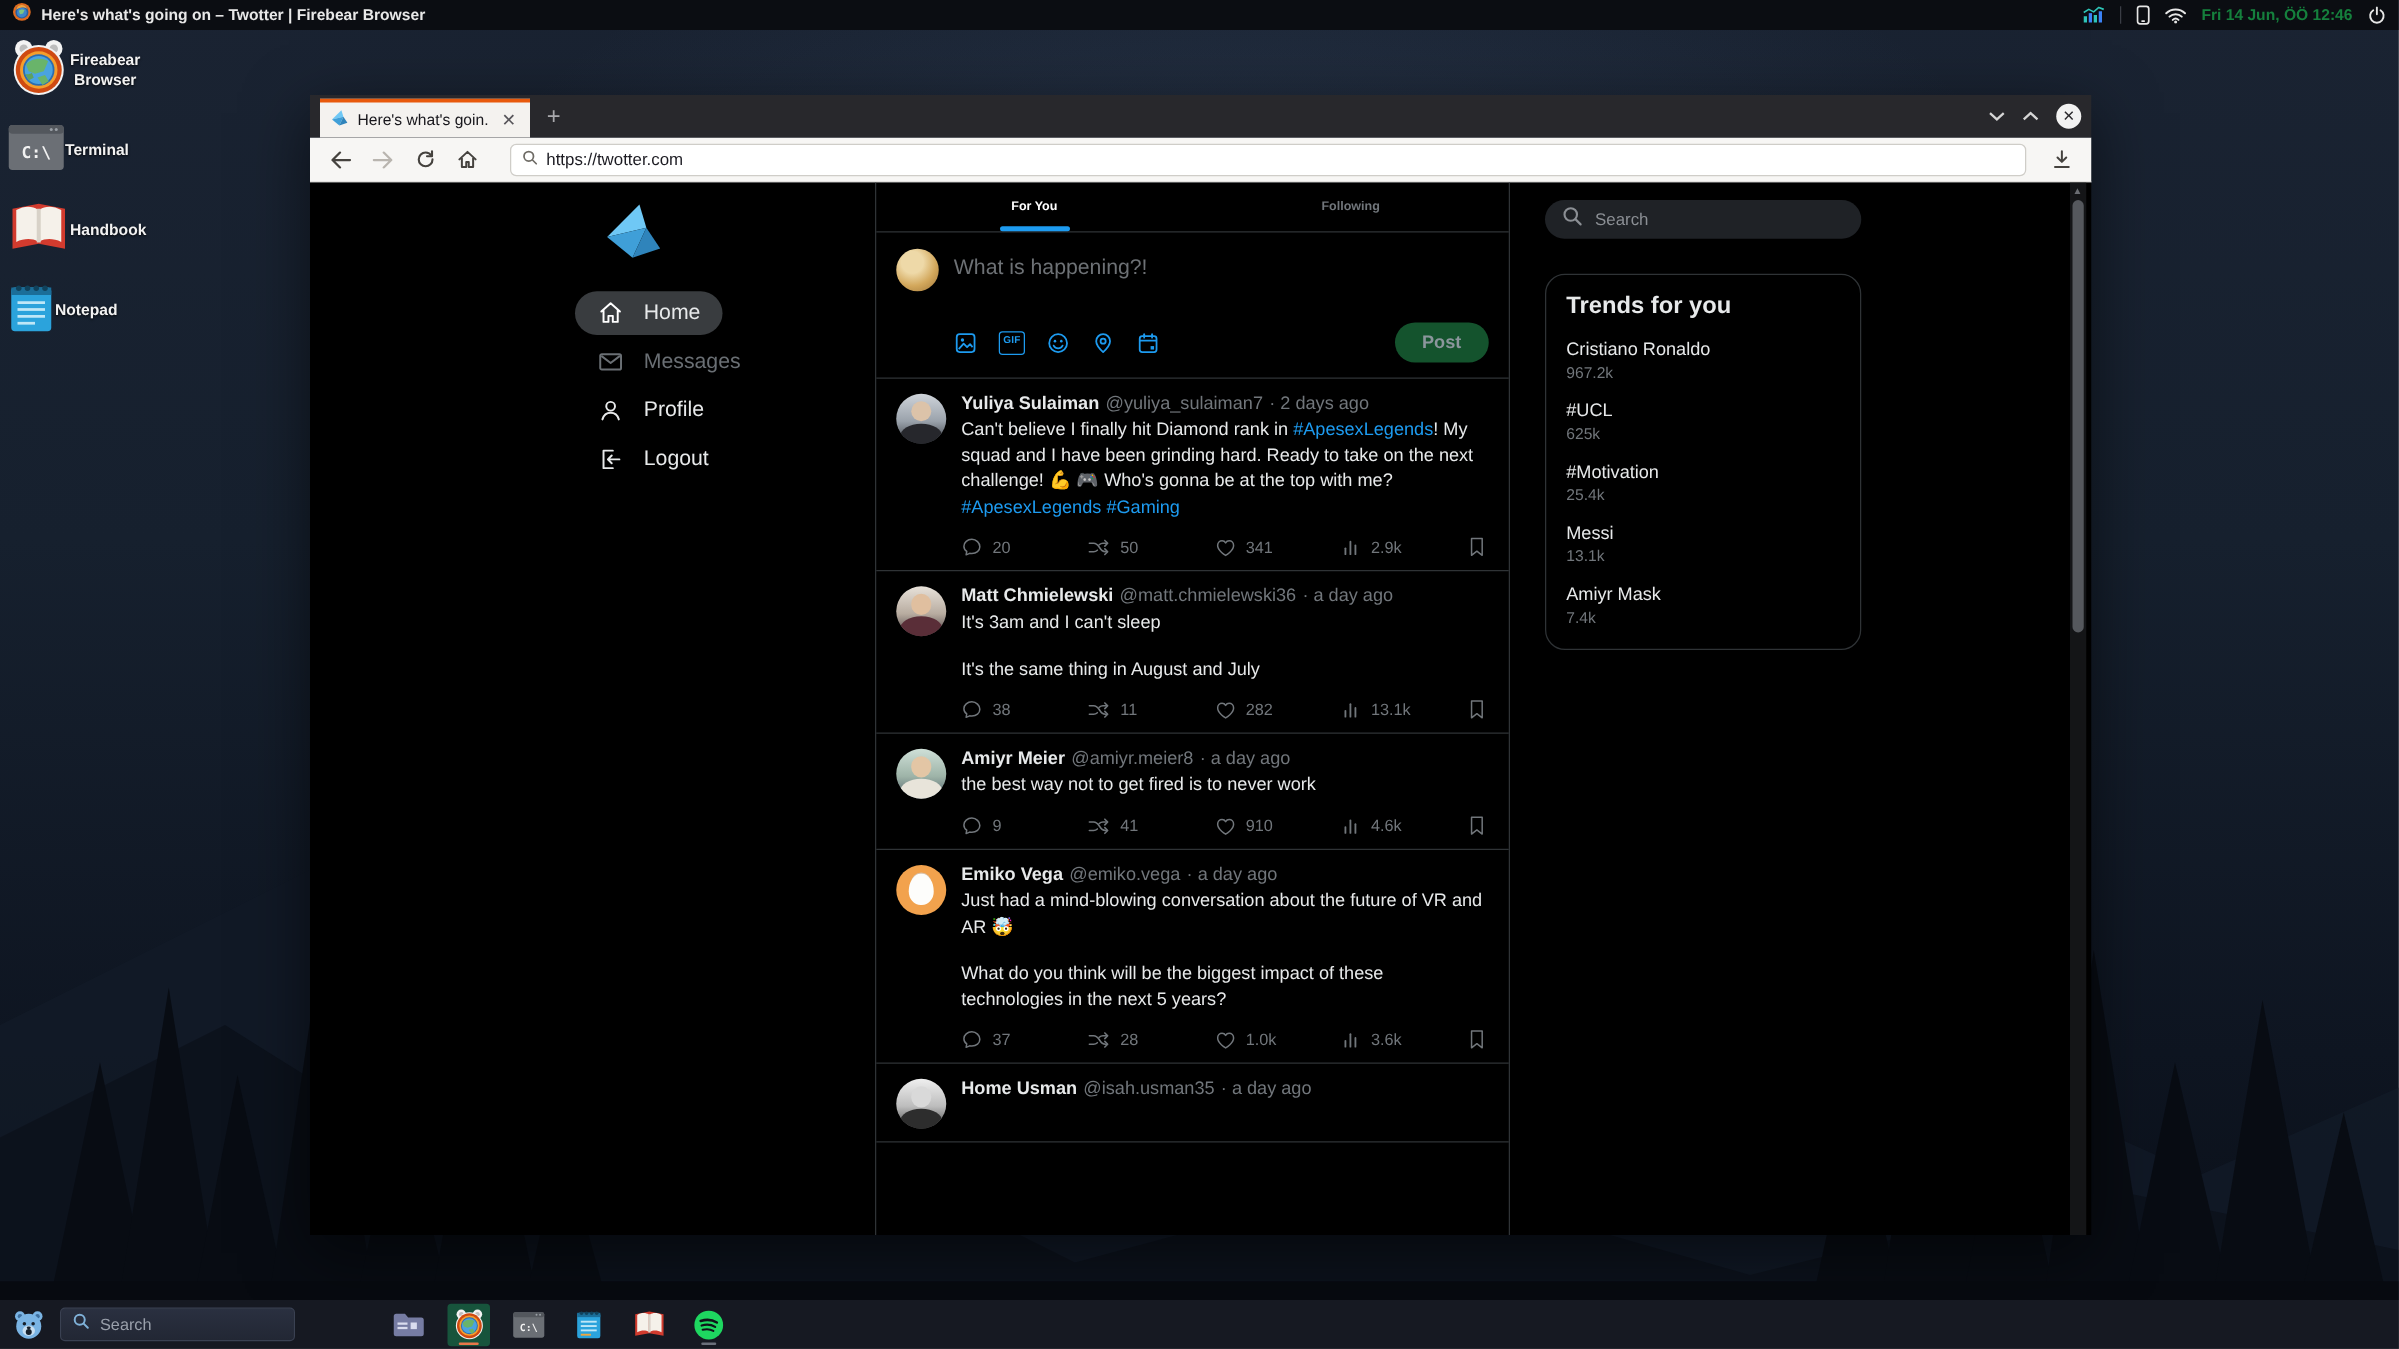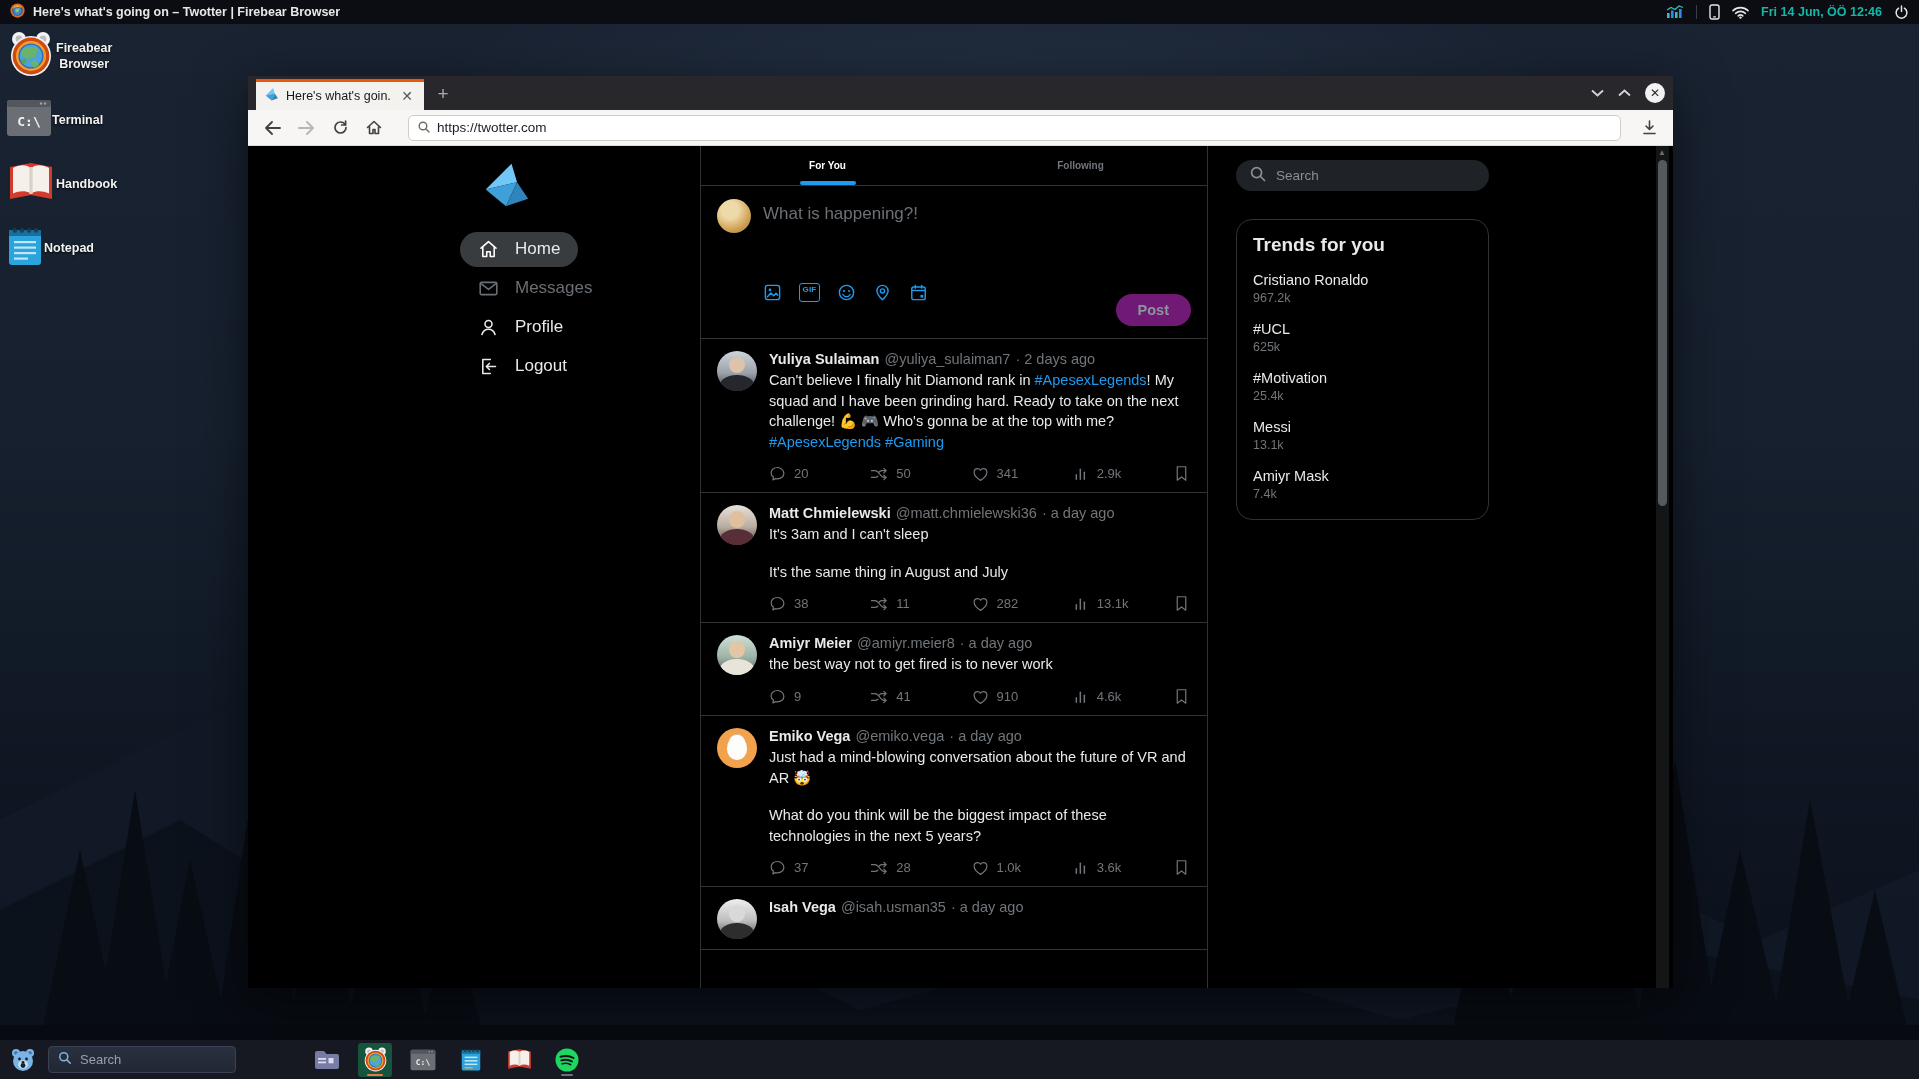--- a/index.html
+++ b/index.html
@@ -12,21 +12,21 @@
     position:relative; color:#e7e9ea;
   }
   
   .wallpaper-art { position:absolute; left:0; bottom:39px; width:1919px; height:520px; z-index:0; pointer-events:none; }
   
   .sysbar { position:absolute; top:0; left:0; width:100%; height:24px; background:#0b0d12; display:flex; align-items:center; justify-content:space-between; padding:0 10px; z-index:60; }
   .sysbar-left { display:flex; align-items:center; gap:8px; }
   .sysbar-title { font-size:12.5px; font-weight:bold; color:#e8e8e8; }
   .sysbar-right { display:flex; align-items:center; gap:12px; color:#dcdcdc; }
   .tray-sep { width:1px; height:14px; background:#3a3d45; }
-  .clock { font-size:12.5px; font-weight:bold; color:#14b8a6; }
+  .clock { font-size:12.5px; font-weight:bold; color:#15803d; }
   .tray-svg { display:block; }
   
   .desk-icons { position:absolute; left:6px; top:30px; width:84px; z-index:2; }
   .desk-icon { width:84px; margin-bottom:16px; display:flex; align-items:center; cursor:default; }
   .desk-icon .dicon { height:48px; display:flex; align-items:center; justify-content:center; }
   .desk-icon .dlabel { margin-top:5px; font-size:12.5px; font-weight:bold; color:#f2f2f2; text-align:center; line-height:1.25; text-shadow:0 1px 2px rgba(0,0,0,.9); }
   
   .window { position:absolute; left:248px; top:76px; width:1425px; height:912px; z-index:10; box-shadow:0 14px 48px rgba(0,0,0,.55); display:flex; flex-direction:column; }
   .tabstrip { height:34px; background:#28282c; display:flex; align-items:flex-end; position:relative; }
   .tab { margin-left:8px; width:168px; height:31px; background:#f4f2ef; border-top:3px solid #e8590c; display:flex; align-items:center; gap:7px; padding:0 8px; }
@@ -57,21 +57,21 @@
   .ftab { flex:1; display:flex; align-items:center; justify-content:center; font-size:10px; font-weight:bold; color:#71767b; position:relative; cursor:pointer; }
   .ftab.active { color:#fff; }
   .ftab.active::after { content:""; position:absolute; bottom:0; left:50%; transform:translateX(-50%); width:56px; height:4px; border-radius:2px; background:#1d9bf0; }
   .compose { padding:13px 16px 12px; border-bottom:1px solid #2f3336; display:flex; gap:12px; }
   .compose-right { flex:1; display:flex; flex-direction:column; }
   .compose-ph { font-size:17px; color:#6d7175; padding-top:5px; cursor:text; }
   .compose-row { margin-top:34px; display:flex; align-items:center; }
   .compose-icons { display:flex; gap:17px; color:#1d9bf0; }
   .cicon { display:flex; cursor:pointer;text-align:center; }
   .gif-badge { border:1.6px solid #1d9bf0; border-radius:3px; font-size:8px; font-weight:bold; padding:2px 2.5px; line-height:1; letter-spacing:.2px; }
-  .post-btn { margin-left:auto; background:#701a75; color:#8b969c; font-size:14.5px; font-weight:bold; padding:8px 22px; border-radius:9999px; cursor:pointer;margin-top:36px; }
+  .post-btn { margin-left:auto; background:#14532d; color:#8b969c; font-size:14.5px; font-weight:bold; padding:8px 22px; border-radius:9999px; cursor:pointer; }
   
   .tweet { padding:12px 16px 10px; border-bottom:1px solid #2f3336; display:flex; gap:12px; }
   .avatar { width:40px; height:40px; min-width:40px; border-radius:50%; position:relative; overflow:hidden; }
   .avatar.sm { width:34px; height:34px; min-width:34px; }
   .av-person::before { content:""; position:absolute; width:42%; height:42%; border-radius:50%; top:14%; left:29%; background:var(--skin,#d8c0a8); }
   .av-person::after { content:""; position:absolute; width:84%; height:52%; border-radius:50% 50% 0 0; bottom:-12%; left:8%; background:var(--shirt,#33343a); }
   .av-doge { background:radial-gradient(circle at 38% 32%, #eed9a8 0 28%, #d3a85c 60%, #9d7336 100%); }
   .av-yuliya { background:linear-gradient(180deg,#cfd4da 0%,#9aa2ab 55%,#3a3d44 100%); --skin:#dcc3a9; --shirt:#26272c; }
   .av-matt { background:linear-gradient(180deg,#e8e2da 0%,#b8aca0 55%,#4a3f42 100%); --skin:#e0bf9f; --shirt:#5a2e38; }
   .av-amiyr { background:linear-gradient(180deg,#cfe0d8 0%,#9eb4a8 55%,#52616a 100%); --skin:#e3c6a5; --shirt:#e8e4da; }
@@ -603,21 +603,21 @@
                     </svg>
                   </span>
                 </span>
     </div>
     </div>
   </div>
   <div class="tweet">
     <div class="avatar av-person av-isah"></div>
     <div class="t-main">
       <div class="t-head">
-        <span class="t-name">Isah Vega</span>
+        <span class="t-name">Home Usman</span>
         <span class="t-meta">@isah.usman35</span>
         <span class="t-meta">· a day ago</span>
       </div>
       <div class="t-body"></div>
 
     </div>
   </div>
         </div>
     </div>
 

